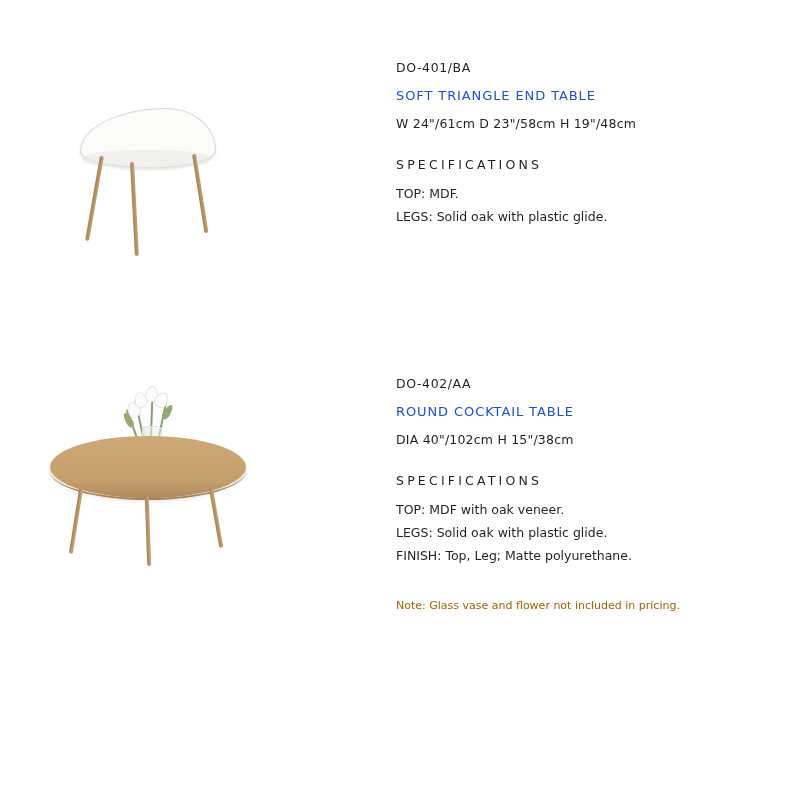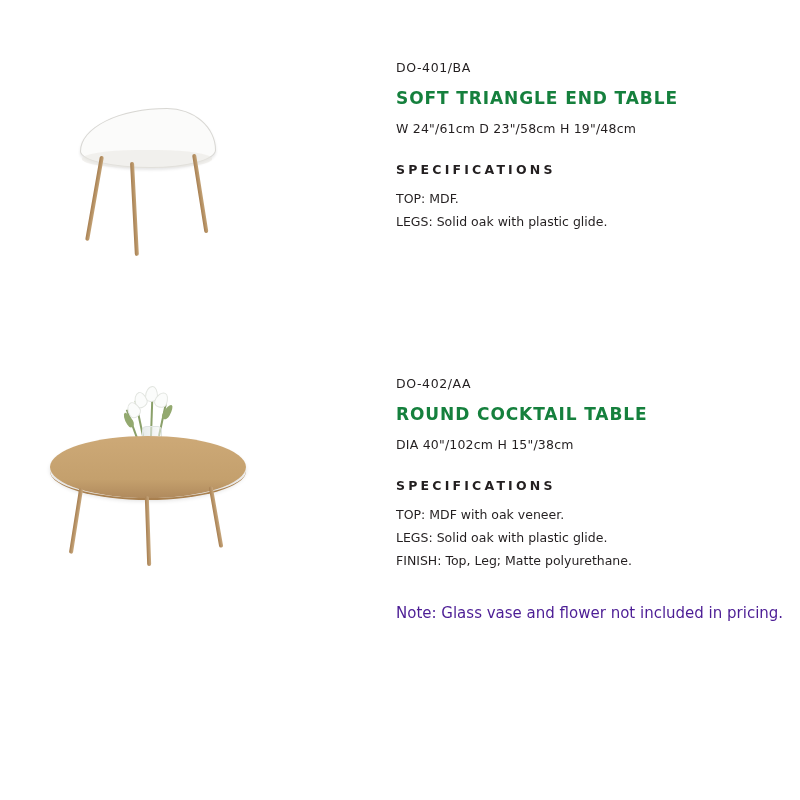--- a/index.html
+++ b/index.html
@@ -39,56 +39,56 @@
   }
 
   .code {
     font-size: 12.5px;
     letter-spacing: 0.6px;
     color: #231f20;
     margin-bottom: 13px;
     font-weight: 400;
   }
   .name {
-    font-size: 17px;
+    font-size: 13px;
     letter-spacing: 0.9px;
-    color: #15803d;
+    color: #1d4ed8;
     margin-bottom: 13px;
-    font-weight: 700;
+    font-weight: 400;
   }
   .dims {
     font-size: 12.5px;
     letter-spacing: 0.2px;
     color: #231f20;
     margin-bottom: 26px;
     font-weight: 400;
   }
   .spec-heading {
     font-size: 12.5px;
-    font-weight: bold;
+    font-weight: normal;
     letter-spacing: 3.2px;
     color: #231f20;
     margin-bottom: 13px;
   }
   .spec-row {
     font-size: 12.5px;
     color: #231f20;
     margin-bottom: 5px;
     line-height: 1.45;
   }
   .spec-label {
     font-weight: normal;
   }
   .spec-cont {
     display: block;
     padding-left: 56px;
   }
   .note {
-    font-size: 15px;
-    color: #4c1d95;
+    font-size: 11px;
+    color: #a16207;
     margin-top: 33px;
     line-height: 1.4;
   }
 
   
   .fig1 {
     position: absolute;
     left: 80px;
     top: 48px;
     width: 180px;

